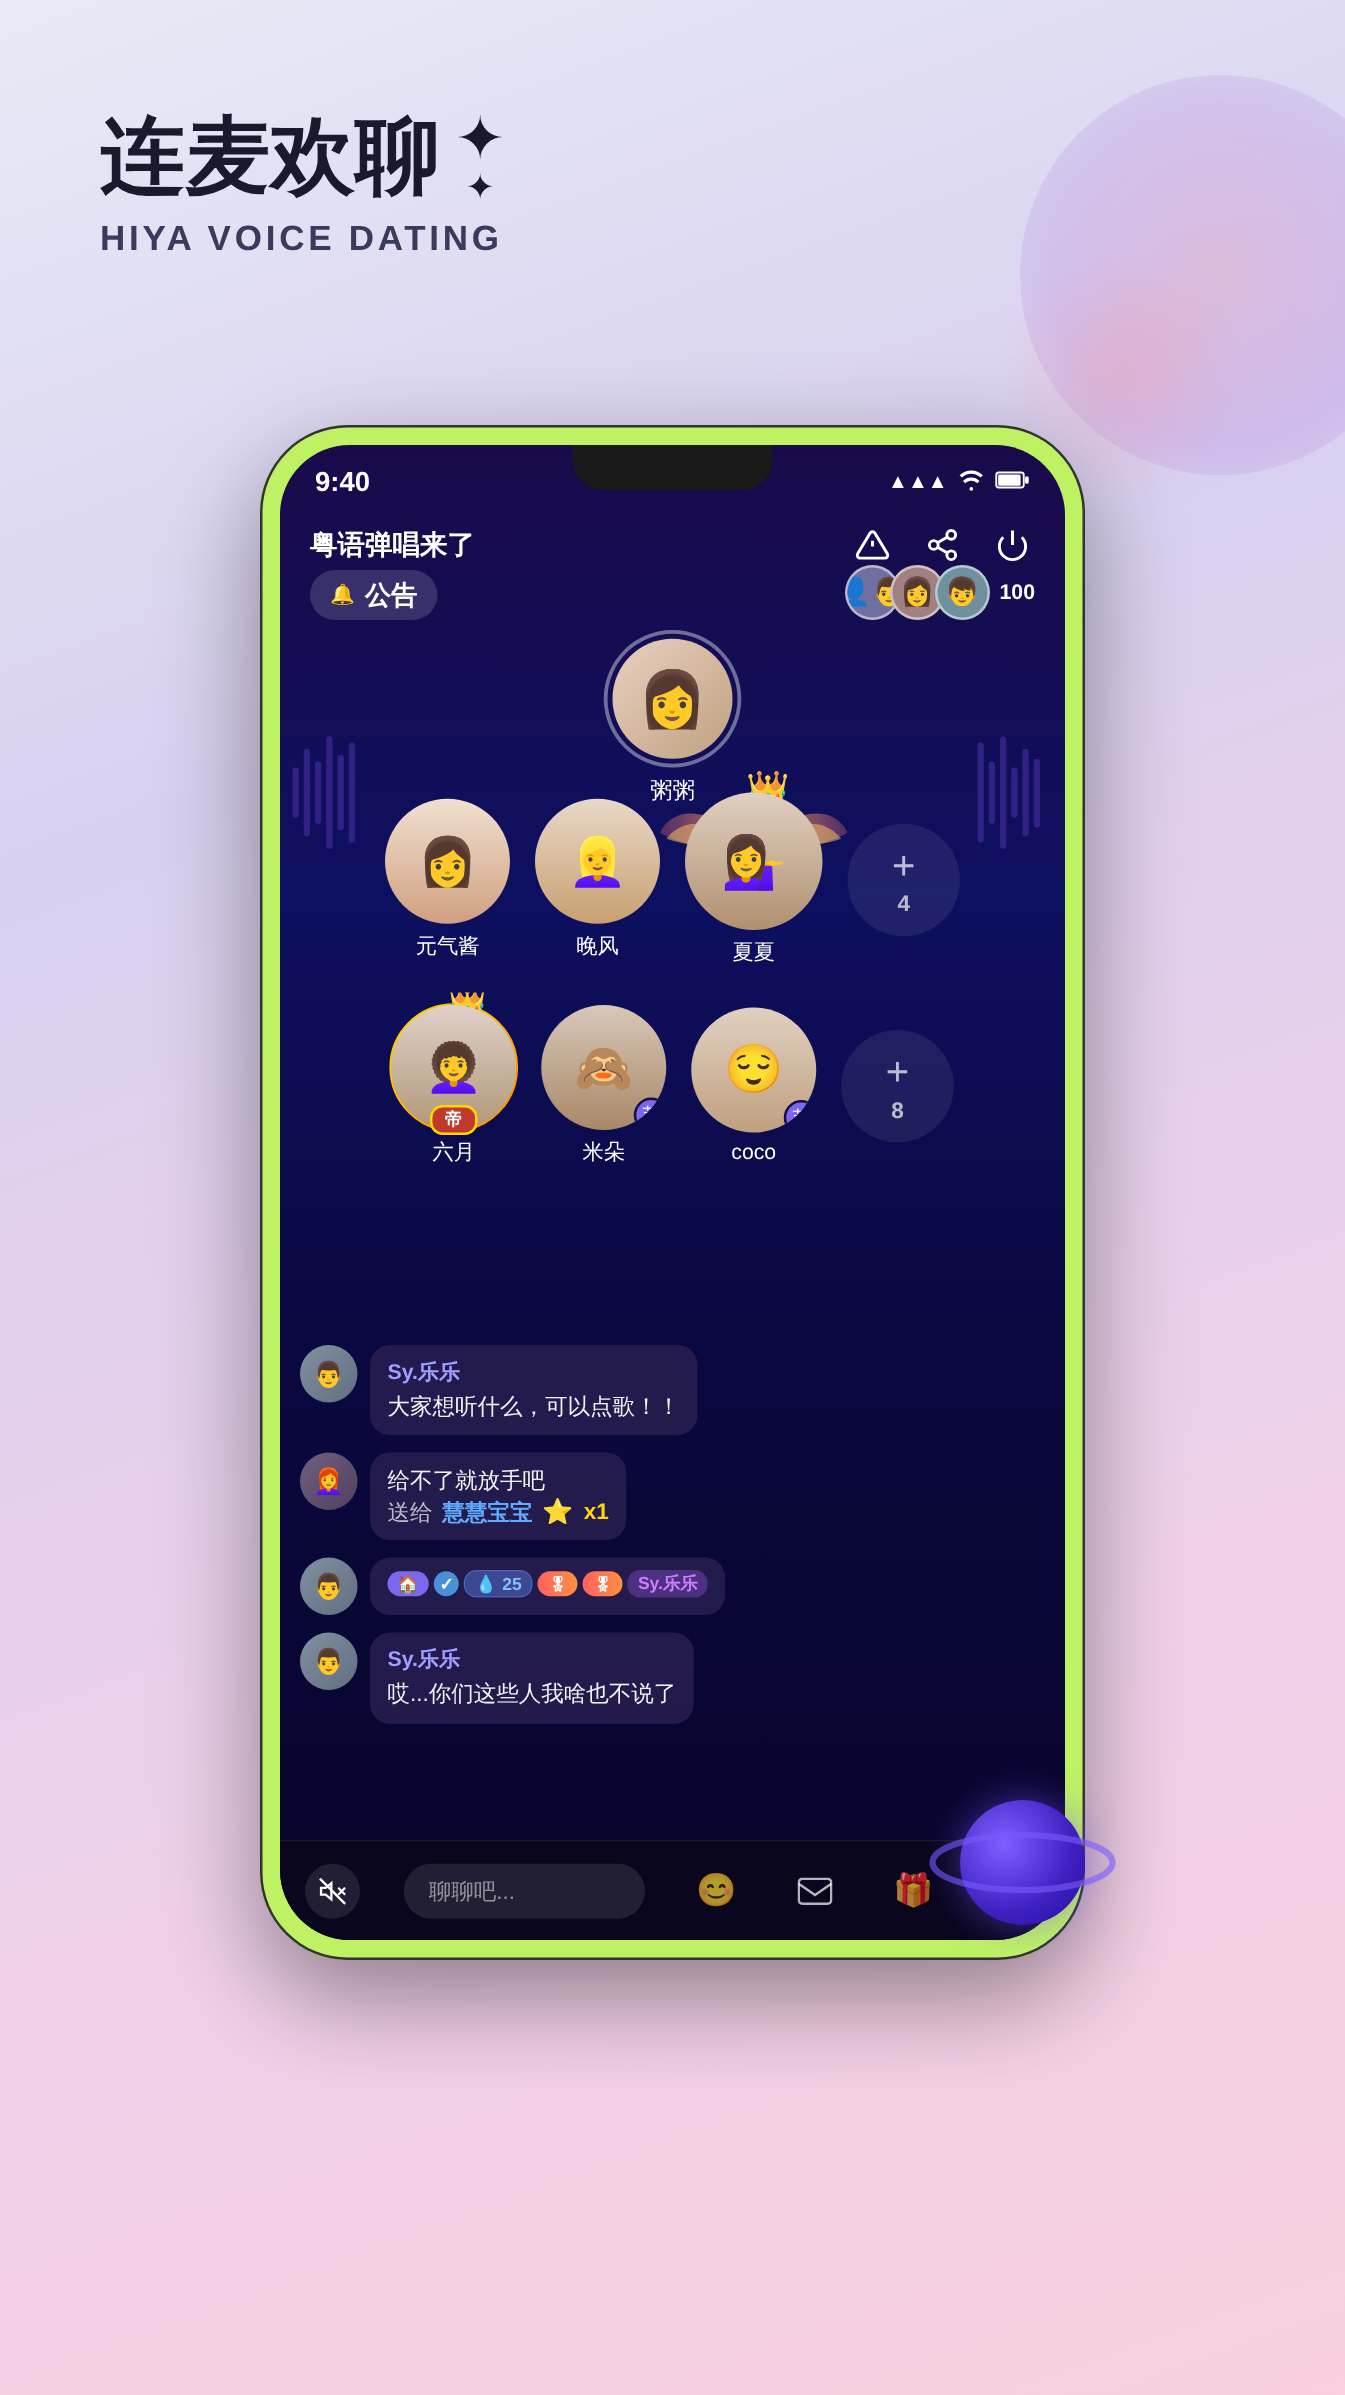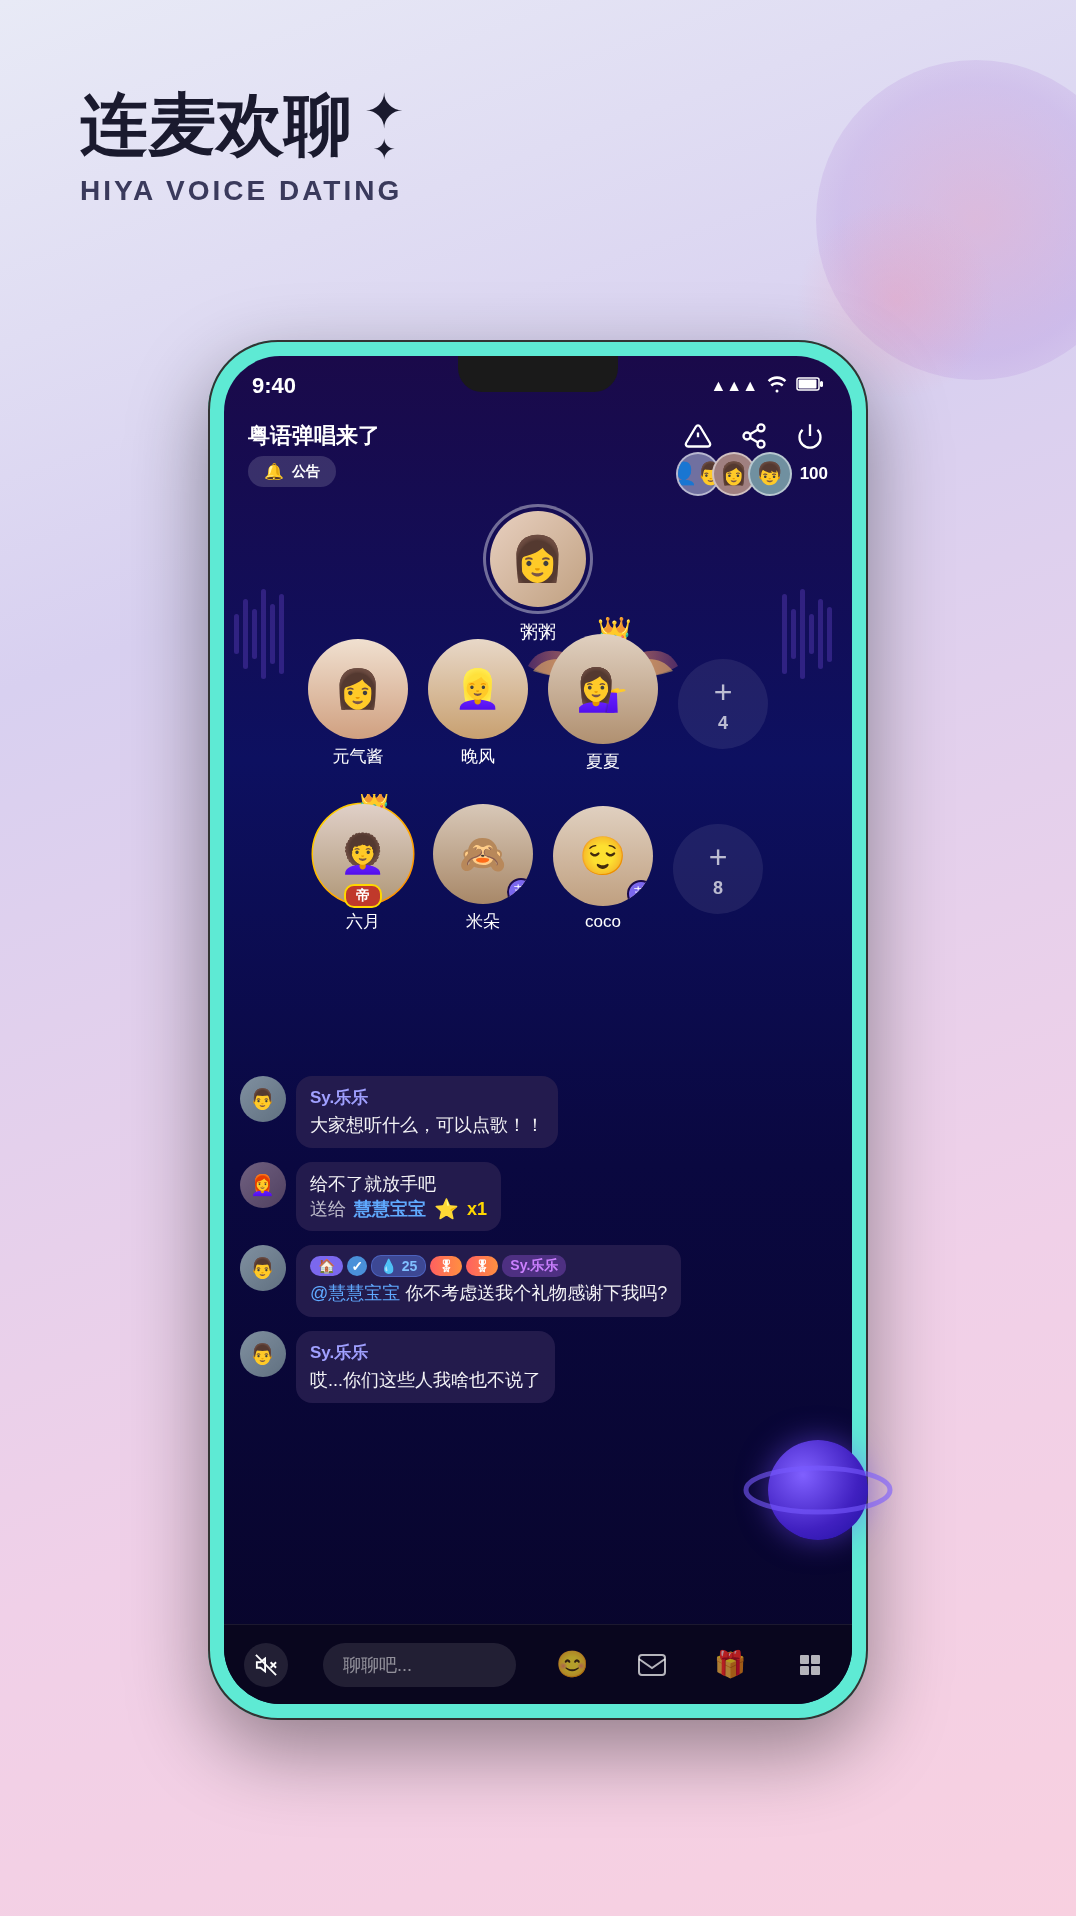--- a/index.html
+++ b/index.html
@@ -75,22 +75,22 @@
     .phone-wrapper {
       position: absolute;
       top: 340px;
       left: 50%;
       transform: translateX(-50%);
       width: 660px;
       height: 1380px;
     }
     .phone-outer {
       width: 660px;
-      height: 1380px;
-      background: #5eead4;
+      height: 1228px;
+      background: #bef264;
       border-radius: 70px;
       position: relative;
       box-shadow: 0 30px 80px rgba(0,0,0,0.4), inset 0 0 0 2px #333;
       overflow: hidden;
     }
     .phone-screen {
       position: absolute;
       top: 16px; left: 16px; right: 16px; bottom: 16px;
       border-radius: 56px;
       overflow: hidden;
@@ -164,21 +164,21 @@
       top: 100px; left: 24px;
       background: rgba(255,255,255,0.15);
       border-radius: 20px;
       padding: 6px 16px;
       display: flex;
       align-items: center;
       gap: 8px;
       z-index: 40;
     }
     .ann-icon { color: white; font-size: 16px; }
-    .ann-text { color: white; font-size: 14px; font-weight: 600; }
+    .ann-text { color: white; font-size: 21px; font-weight: 600; }
 
     
     .audience-row {
       position: absolute;
       top: 96px; right: 24px;
       display: flex;
       align-items: center;
       gap: -8px;
       z-index: 40;
     }
@@ -737,21 +737,20 @@
           <div class="chat-avatar" style="background:linear-gradient(135deg,#8090a0,#607080);">👨</div>
           <div class="chat-bubble">
             <div class="badge-row">
               <span class="badge badge-home">🏠</span>
               <span class="badge badge-check">✓</span>
               <span class="badge badge-num">💧 25</span>
               <span class="badge badge-special">🎖</span>
               <span class="badge badge-special">🎖</span>
               <span class="badge badge-sy">Sy.乐乐</span>
             </div>
-            <div class="chat-text"><span style="color:#60aaff;">@慧慧宝宝</span> 你不考虑送我个礼物感谢下我吗?</div>
           </div>
         </div>
 
         <div class="chat-message">
           <div class="chat-avatar" style="background:linear-gradient(135deg,#8090a0,#607080);">👨</div>
           <div class="chat-bubble">
             <div class="chat-username">Sy.乐乐</div>
             <div class="chat-text">哎...你们这些人我啥也不说了</div>
           </div>
         </div>

